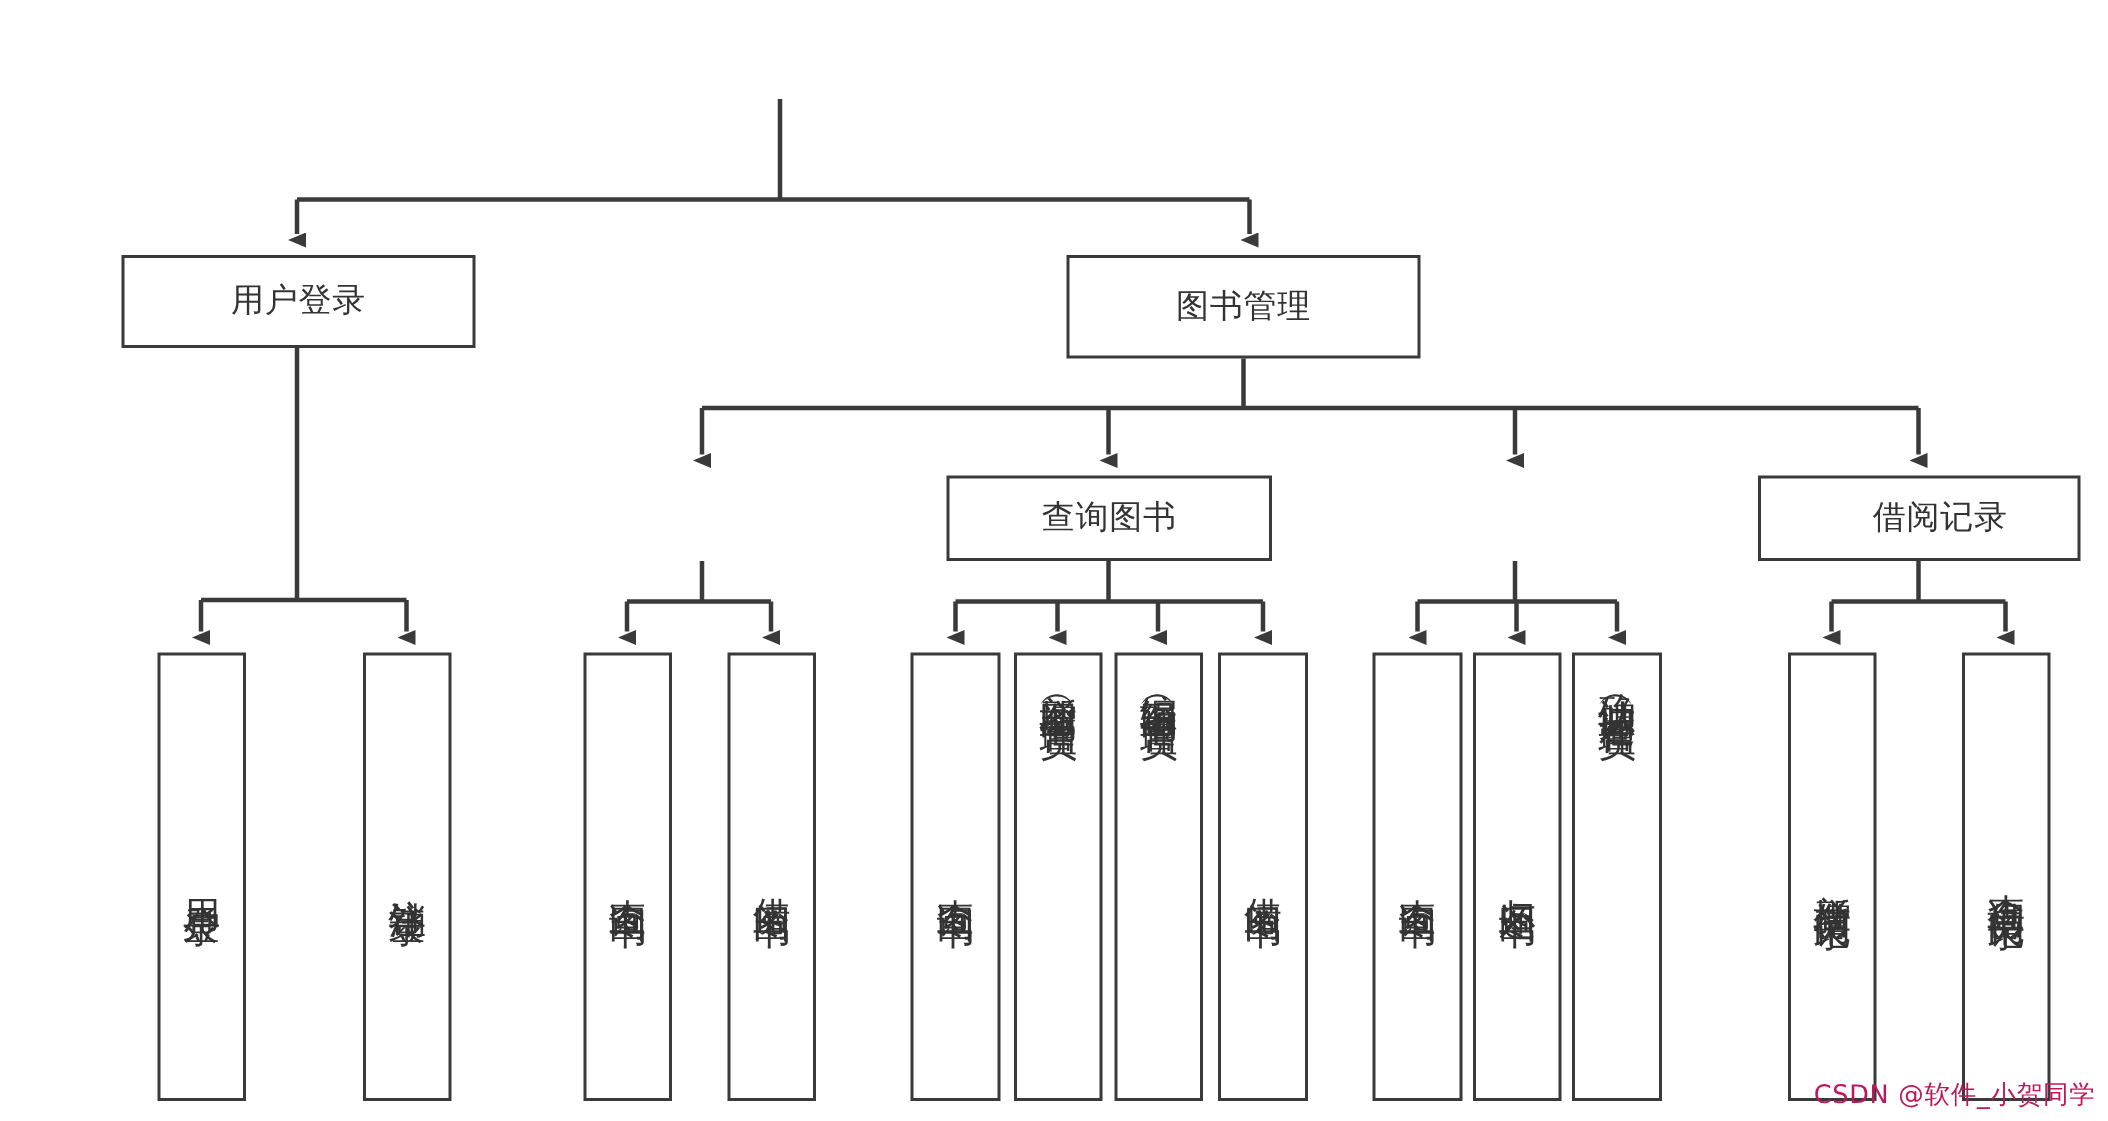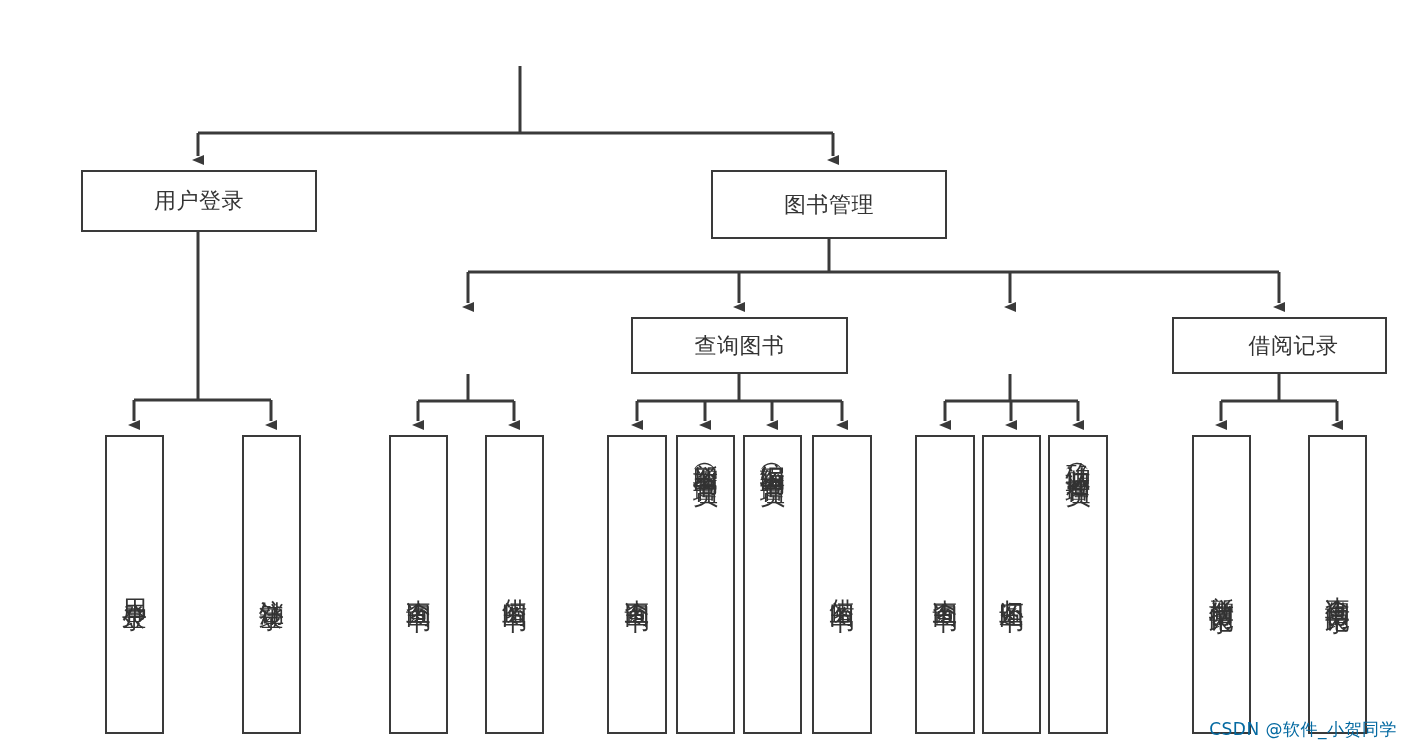--- a/index.html
+++ b/index.html
@@ -66,21 +66,21 @@
   }
   .node.vert.mid {
     align-items: center;
     padding-top: 0;
   }
   #watermark {
     position: absolute;
     right: 8px;
     bottom: 6px;
     font-size: 17px;
-    color: #0369a1;
+    color: #be185d;
     white-space: nowrap;
     letter-spacing: 0.5px;
   }
 </style>
 </head>
 <body>
 
 <div id="canvas">
 
   <svg id="edges" viewBox="0 0 1405 747">

